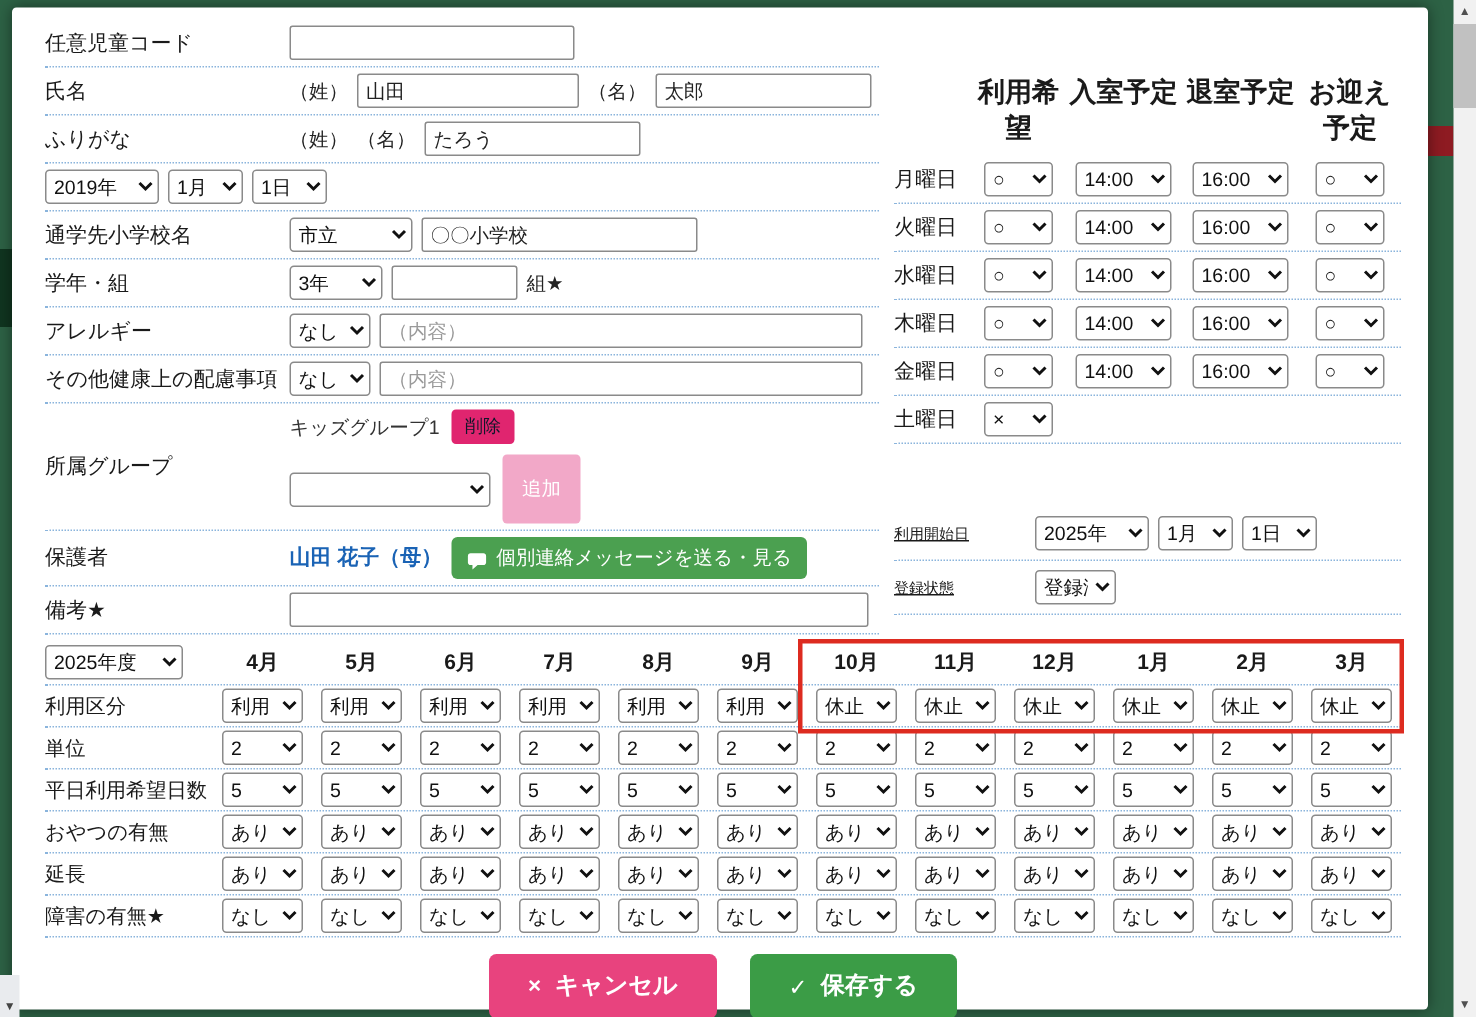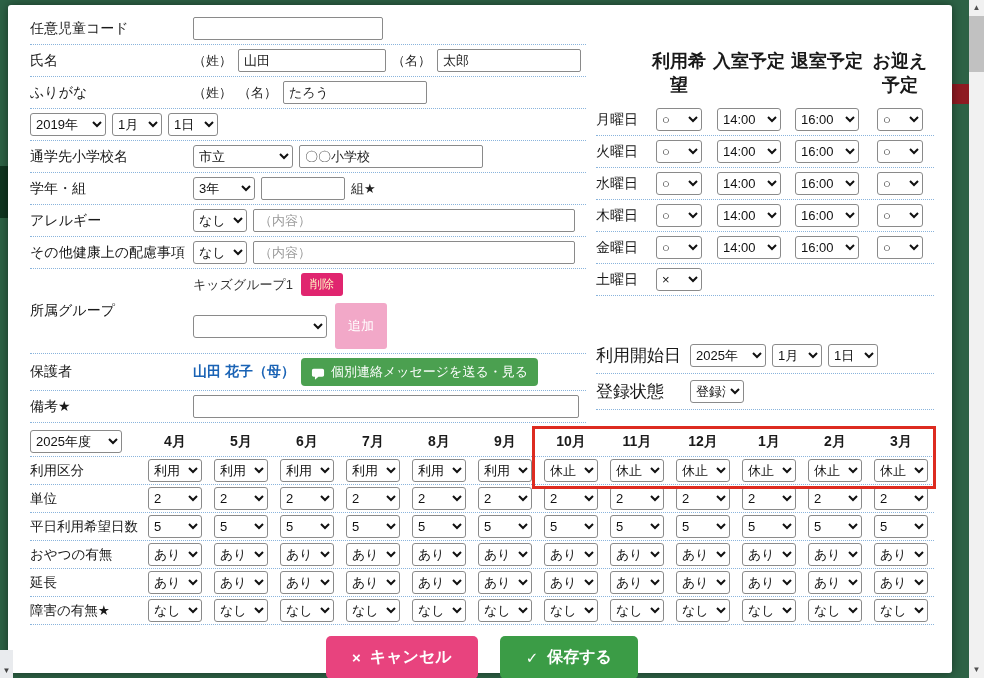--- a/index.html
+++ b/index.html
@@ -59,26 +59,26 @@
     height:23px; border:1px solid #8a8a8a; border-radius:2px;
     padding:0 5px; font-size:13px; font-family:inherit; color:#222; background:#fff;
   }
   .ti::placeholder { color:#9a9a9a; }
   .sel {
     height:23px; border:1px solid #8a8a8a; border-radius:3px;
     font-size:13px; font-family:inherit; background:#fff; color:#111; padding:0 1px;
   }
 
   .w190{width:190px}.w148{width:148px}.w144{width:144px}.w76{width:76px}.w50{width:50px}
-  .w100{width:100px}.w212{width:184px}.w62{width:62px}.w84{width:84px}.w54{width:54px}
+  .w100{width:82px}.w212{width:184px}.w62{width:62px}.w84{width:84px}.w54{width:54px}
   .w322{width:322px}.w134{width:134px}.w386{width:386px}.w92{width:92px}.w78{width:54px}
   .w64{width:64px}.w46{width:46px}
 
   .btn-delete {
-    background:#e0256f; color:#fef9c3; border:none; border-radius:3px;
+    background:#e0256f; color:#0f172a; border:none; border-radius:3px;
     font-size:12px; padding:3px 9px; cursor:pointer; font-family:inherit;
   }
   .btn-add {
     background:#f2a8c8; color:#fff; border:none; border-radius:3px;
     font-size:13px; padding:14px 13px; cursor:pointer; font-family:inherit;
   }
   .guardian-link { color:#1a63b5; font-weight:bold; font-size:14px; cursor:pointer; }
   .btn-msg {
     background:#4ba050; color:#fff; border:none; border-radius:4px;
     font-size:13px; padding:5px 10px; display:inline-flex; align-items:flex-end; gap:6px;
@@ -97,21 +97,21 @@
     align-items:center; padding:4px 0; border-bottom:1px dotted #8ab4dc;
   }
   .wk-day { font-size:14px; color:#1a1a1a; }
   .ccell { display:flex; justify-content:center; }
 
   .side-row {
     display:flex; align-items:center; gap:6px;
     padding:6px 0; border-bottom:1px dotted #8ab4dc;
   }
   .side-row.first { margin-top:42px; }
-  .side-label { width:88px; flex-shrink:0; font-size:17px; color:#1a1a1a; }
+  .side-label { width:88px; flex-shrink:0; font-size:10px; color:#1a1a1a;text-decoration:underline; }
 
   
   .monthly { position:relative; margin-top:4px; width:904px; }
   .m-head {
     display:grid; grid-template-columns:112px repeat(12, 1fr);
     align-items:center; padding:3px 0; border-bottom:1px dotted #8ab4dc;
   }
   .m-month { text-align:center; font-weight:bold; font-size:14px; color:#1a1a1a; }
   .m-row {
     display:grid; grid-template-columns:112px repeat(12, 1fr);

